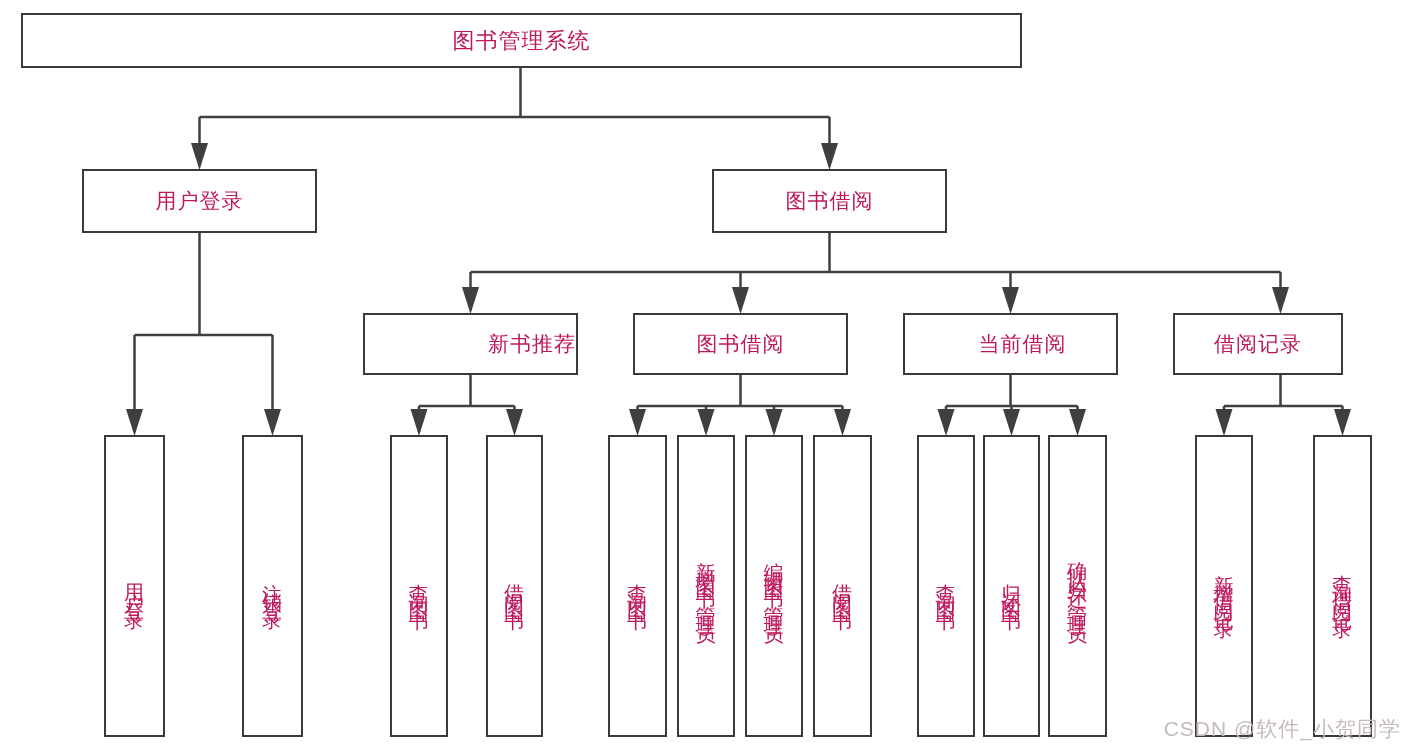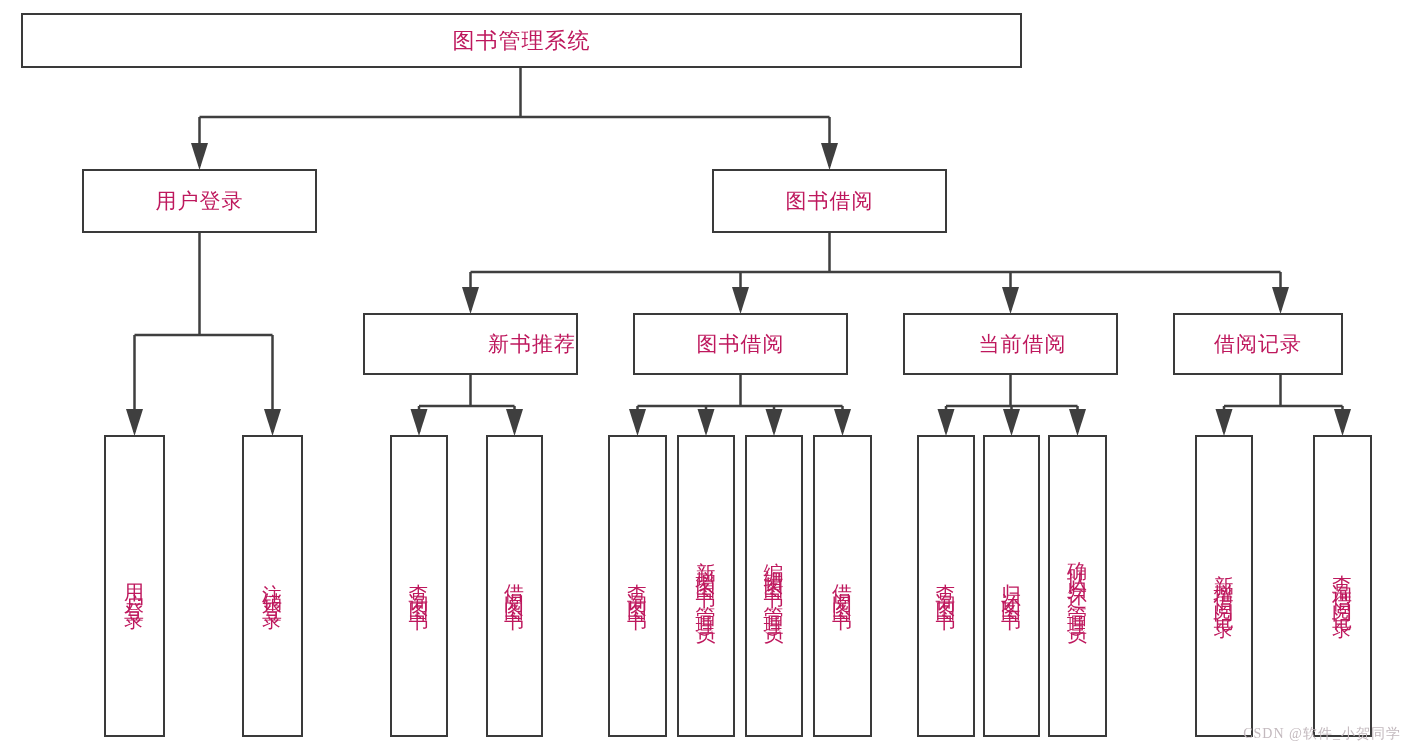--- a/index.html
+++ b/index.html
@@ -6,22 +6,22 @@
   body{font-family:"Liberation Sans","DejaVu Sans",sans-serif;}
   .canvas{position:relative;width:1405px;height:747px;background:#ffffff;overflow:hidden;}
   .wires{position:absolute;left:0;top:0;width:1405px;height:747px;z-index:1;}
   .node{position:absolute;box-sizing:border-box;background:#ffffff;border:2.5px solid #3a3a3a;
         display:flex;align-items:center;justify-content:center;color:#be185d;z-index:2;}
   .h-node{font-size:21px;letter-spacing:1px;}
   .root-node{font-size:22px;}
   .v-node{font-size:20px;}
   .v-node .vtxt{writing-mode:vertical-rl;text-orientation:mixed;letter-spacing:9px;
         white-space:nowrap;line-height:1;}
-  .watermark{position:absolute;right:4px;bottom:4px;font-size:14px;color:#c3b9be;
-        letter-spacing:1px;z-index:3;font-family:Liberation Serif, serif;}
+  .watermark{position:absolute;right:4px;bottom:4px;font-size:21px;color:#c3b9be;
+        letter-spacing:1px;z-index:3;}
 </style>
 </head>
 <body>
 
 <div class="canvas">
 
   <svg class="wires" viewBox="0 0 1405 747" xmlns="http://www.w3.org/2000/svg">
     <g stroke="#3f3f3f" stroke-width="2.5" fill="none">
 
       <path d="M520.5 67 V117 M199.5 117 H829.5 M199.5 117 V166 M829.5 117 V166"></path>

